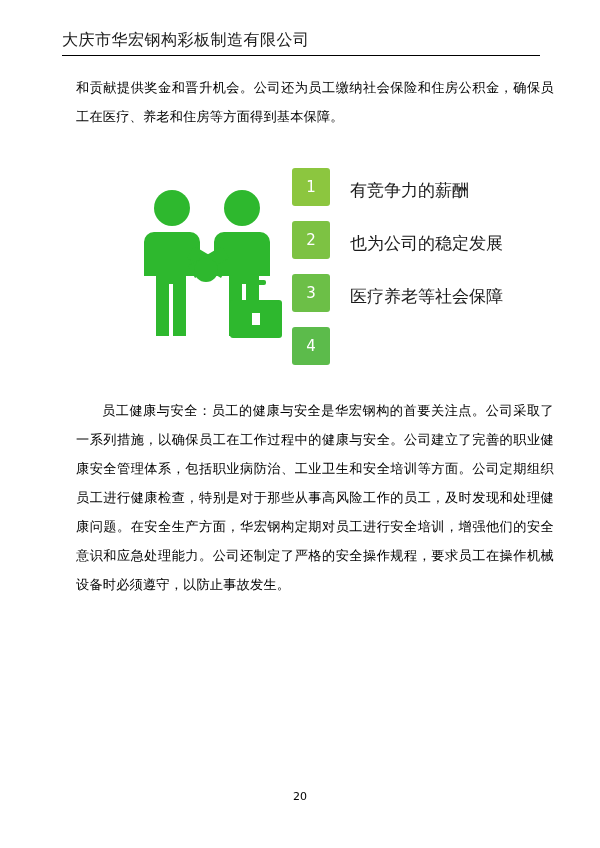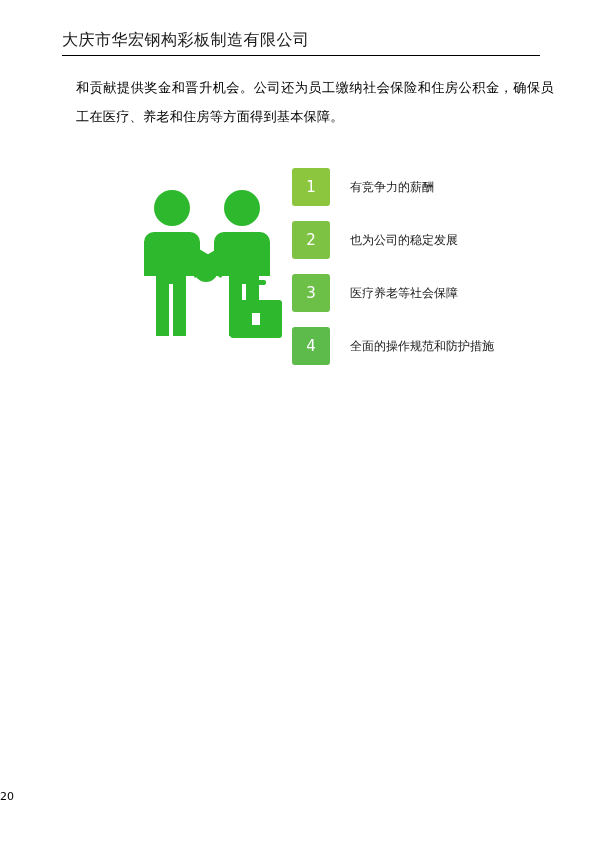--- a/index.html
+++ b/index.html
@@ -102,31 +102,32 @@
     font-size: 15px;
     font-family: "DejaVu Sans", sans-serif;
     display: flex;
     align-items: center;
     justify-content: center;
   }
   .item-label {
     position: absolute;
     left: 58px;
     top: 11px;
-    font-size: 12px;
+    font-size: 17px;
     color: #1a1a1a;
     font-family: "DejaVu Sans", sans-serif;
     white-space: nowrap;
   }
   
   .footer {
     position: absolute;
     left: 0;
     top: 790px;
     width: 600px;
+    text-align: center;
     font-size: 11px;
     color: #000000;
     font-family: "DejaVu Sans", sans-serif;
   }
 </style>
 </head>
 <body>
 
 <div class="page">
 
@@ -180,27 +181,27 @@
         <div class="item-label">也为公司的稳定发展</div>
       </div>
 
       <div class="item-row">
         <div class="item-num" style="background:#6cbf47">3</div>
         <div class="item-label">医疗养老等社会保障</div>
       </div>
 
       <div class="item-row">
         <div class="item-num" style="background:#5cbb4b">4</div>
-        <div class="item-label">全面的操作规范和防护措施</div>
       </div>
 
     </div>
   </div>
 
   <div class="content" style="top:396px;">
+    <p class="para indent">员工健康与安全：员工的健康与安全是华宏钢构的首要关注点。公司采取了一系列措施，以确保员工在工作过程中的健康与安全。公司建立了完善的职业健康安全管理体系，包括职业病防治、工业卫生和安全培训等方面。公司定期组织员工进行健康检查，特别是对于那些从事高风险工作的员工，及时发现和处理健康问题。在安全生产方面，华宏钢构定期对员工进行安全培训，增强他们的安全意识和应急处理能力。公司还制定了严格的安全操作规程，要求员工在操作机械设备时必须遵守，以防止事故发生。</p>
     <div class="para-gap"></div>
   </div>
 
   <div class="footer">
     <span>20</span>
   </div>
 
 </div>
 
 </body></html>

